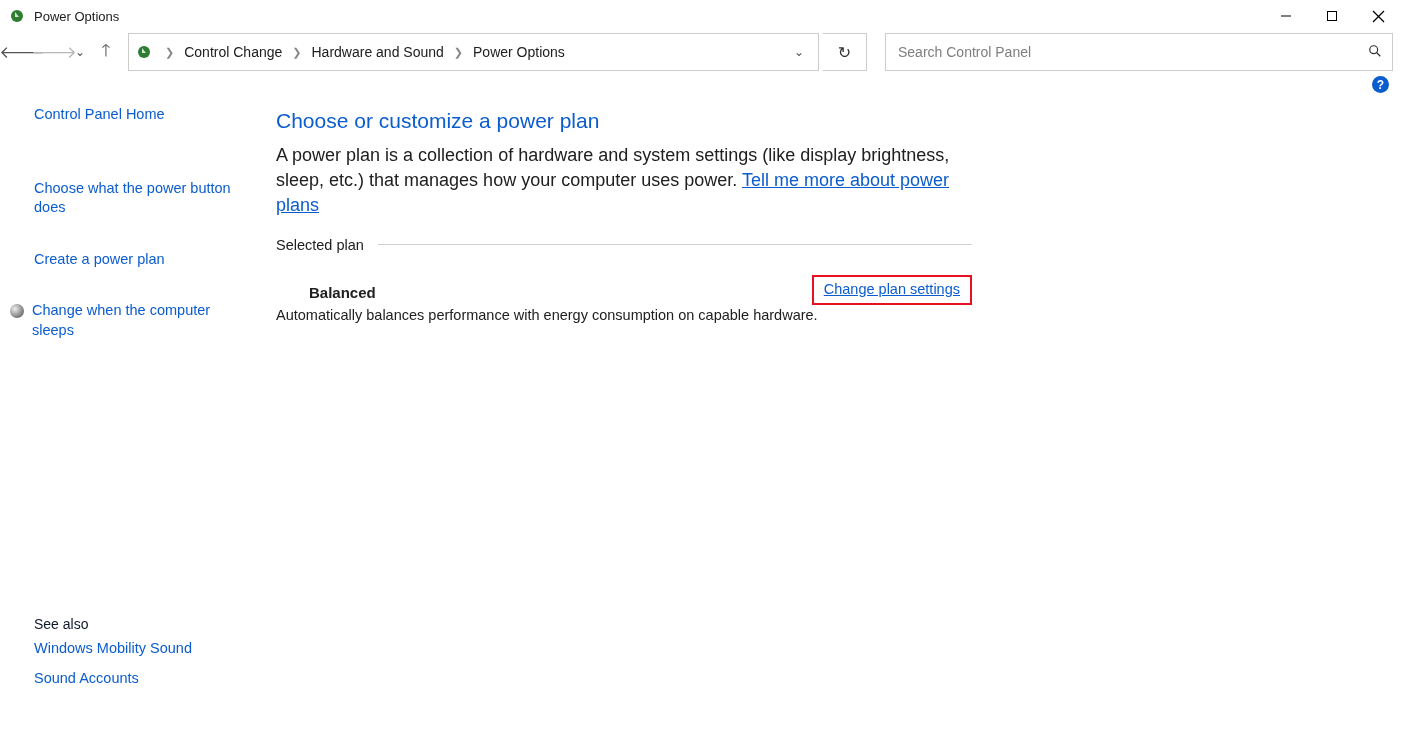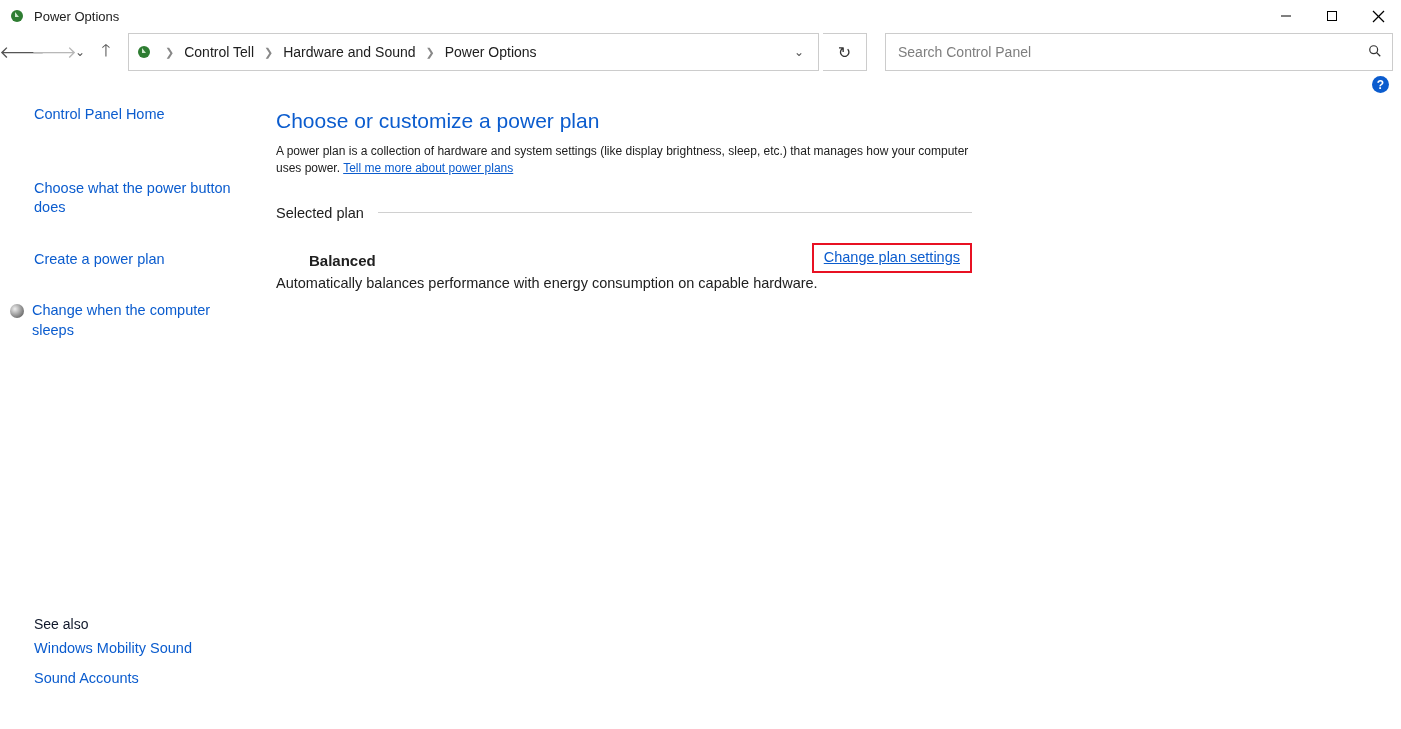--- a/index.html
+++ b/index.html
@@ -140,21 +140,21 @@
     flex:1;
     padding: 16px 24px 0 20px;
     max-width: 740px;
   }
   .main h1 {
     color:#0b5cce;
     font-weight:400;
     font-size:21px;
     margin:0 0 10px 0;
   }
-  .main .desc { font-size:12px;line-height:1.4;margin-bottom:28px;}
+  .main .desc { font-size:18px;line-height:1.4;margin-bottom:18px;}
   .main .desc a { color:#0b5cce; }
   .section-row {
     display:flex;align-items:center;margin-bottom:28px;
   }
   .section-row .lbl { font-size:14.5px; padding-right:14px;}
   .section-row .rule { flex:1;height:1px;background:#d0d0d0;}
   .plan-row {
     display:flex;align-items:center;justify-content:space-between;
     margin-bottom:2px;
     margin-left:33px;
@@ -206,21 +206,21 @@
   <div class="nav-arrow" style="font-size:17px">🡑</div>
 
   <div class="address-bar">
     <span class="bc-icon">
       <svg viewBox="0 0 16 16" width="16" height="16">
         <circle cx="8" cy="8" r="6" fill="#2e7d32"></circle>
         <path d="M6 4 L6 9 L10 9 Z" fill="#cfe8cf"></path>
       </svg>
     </span>
     <span class="sep">❯</span>
-    <span class="crumb">Control Tell</span>
+    <span class="crumb">Control Change</span>
     <span class="sep">❯</span>
     <span class="crumb">Hardware and Sound</span>
     <span class="sep">❯</span>
     <span class="crumb">Power Options</span>
     <span class="spacer"></span>
     <span class="dd">⌄</span>
   </div>
   <div class="refresh-btn">↻</div>
 
   <div class="search-box">

